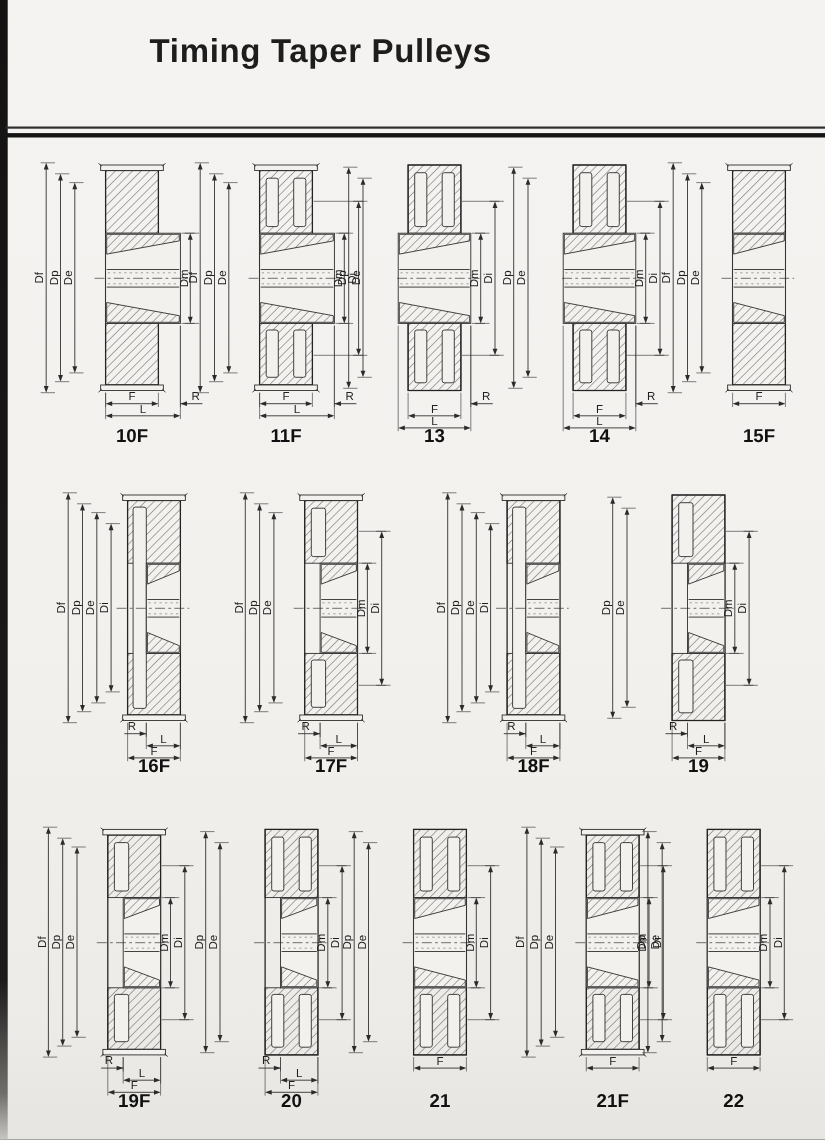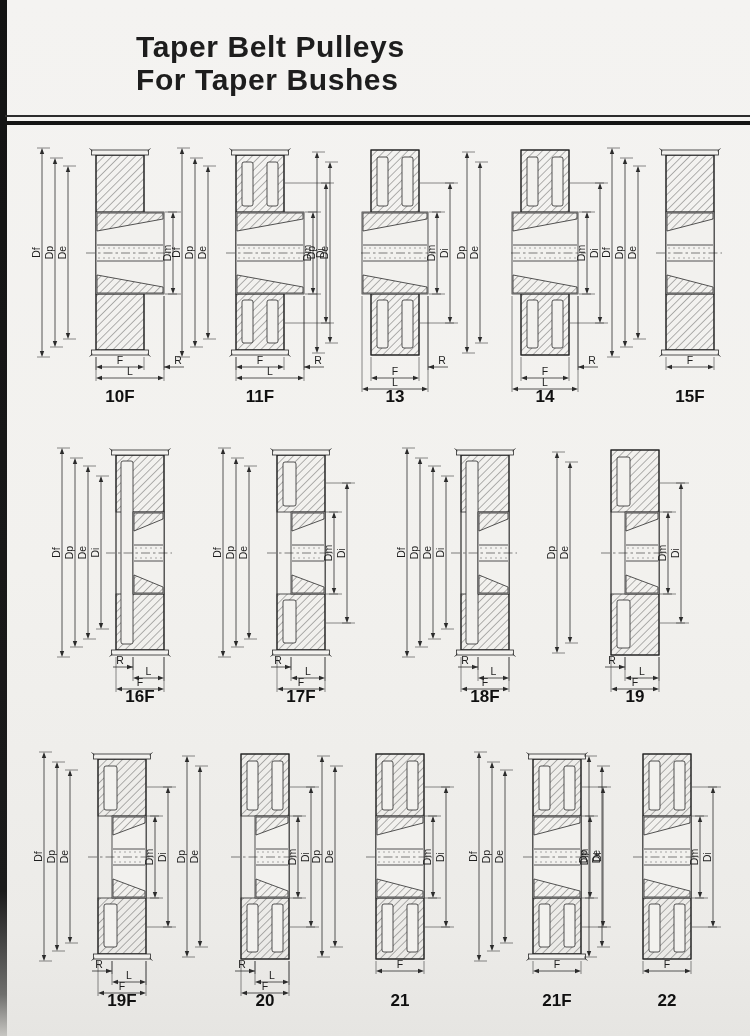--- a/index.html
+++ b/index.html
@@ -20,22 +20,21 @@
   .out{stroke:#232323;stroke-width:1.15;fill:none;}
   .dimlbl{font-size:10.5px;fill:#1f1f1f;}
   .plbl{font-size:17px;font-weight:bold;fill:#101010;}
 </style>
 </head>
 <body>
 
 <div class="page">
   <div class="binding"></div>
   <div class="title">
-    <div>Taper Belt Pulleys</div>
-    <div>For Taper Bushes</div>
+    <div>Timing Taper Pulleys</div>
   </div>
   <div class="rule-thin"></div>
   <div class="rule-thick"></div>
 
   <svg id="canvas" class="canvas" width="750" height="1036" viewBox="0 0 750 1036">
     <defs>
       <pattern id="hatch" width="5.5" height="5.5" patternUnits="userSpaceOnUse" patternTransform="rotate(45)">
         <line x1="0" y1="0" x2="0" y2="5.5" stroke="#3c3c3c" stroke-width="0.75"></line>
       </pattern>
     </defs>

